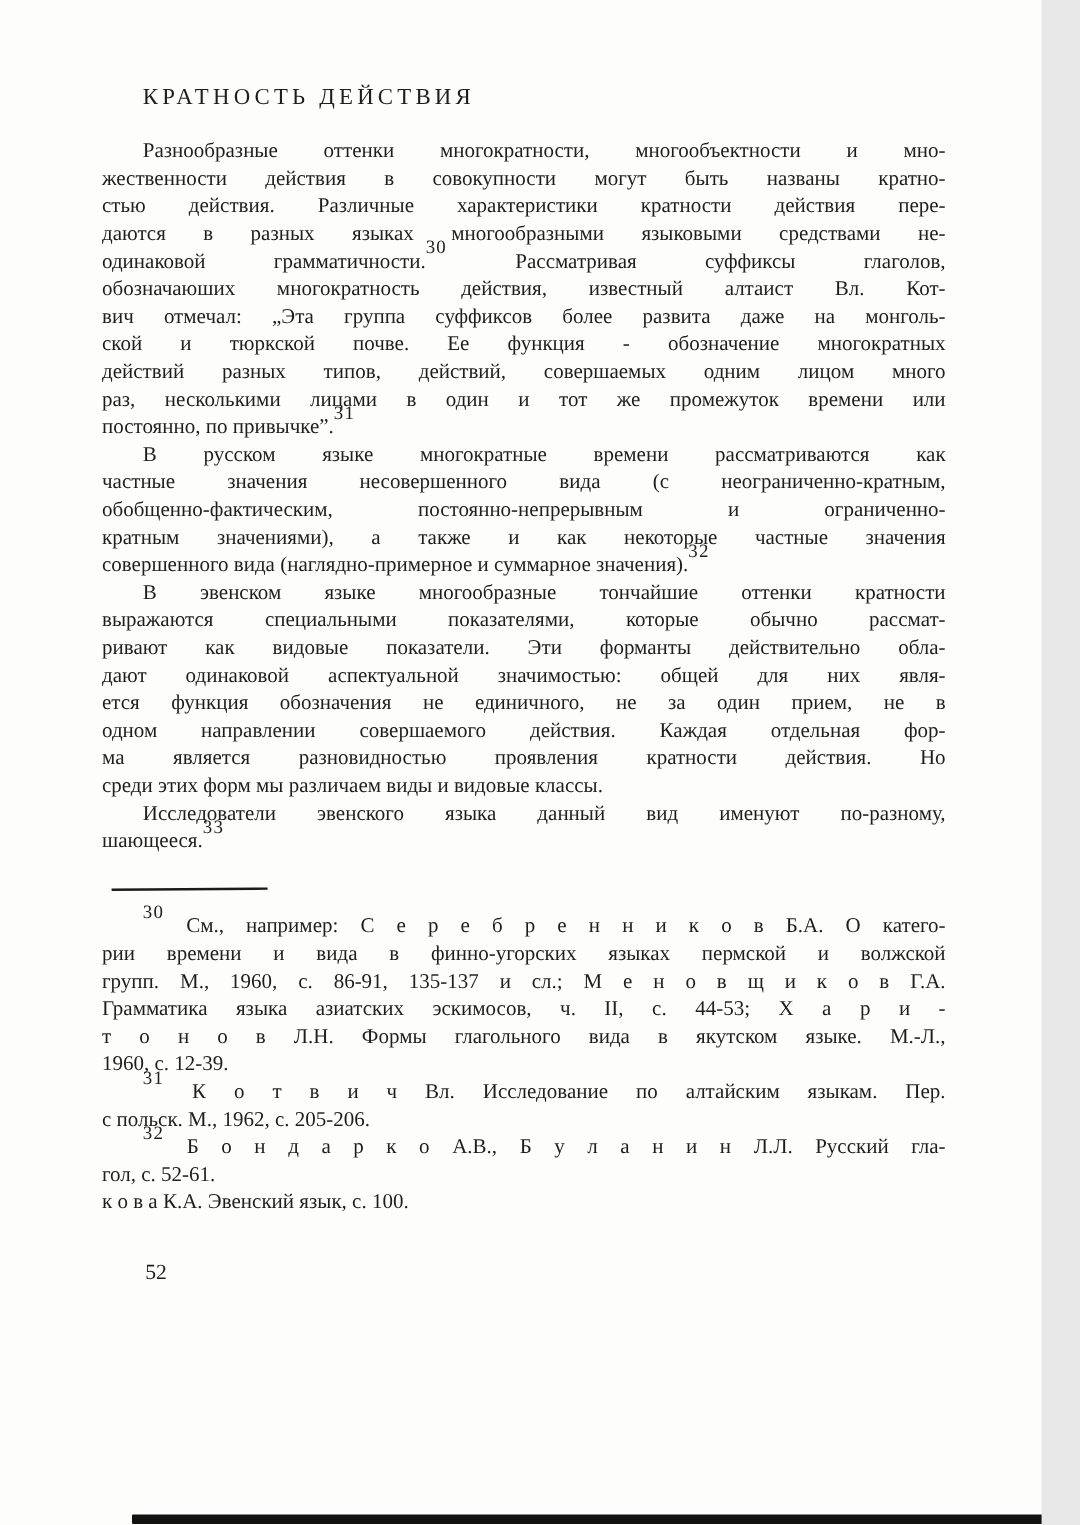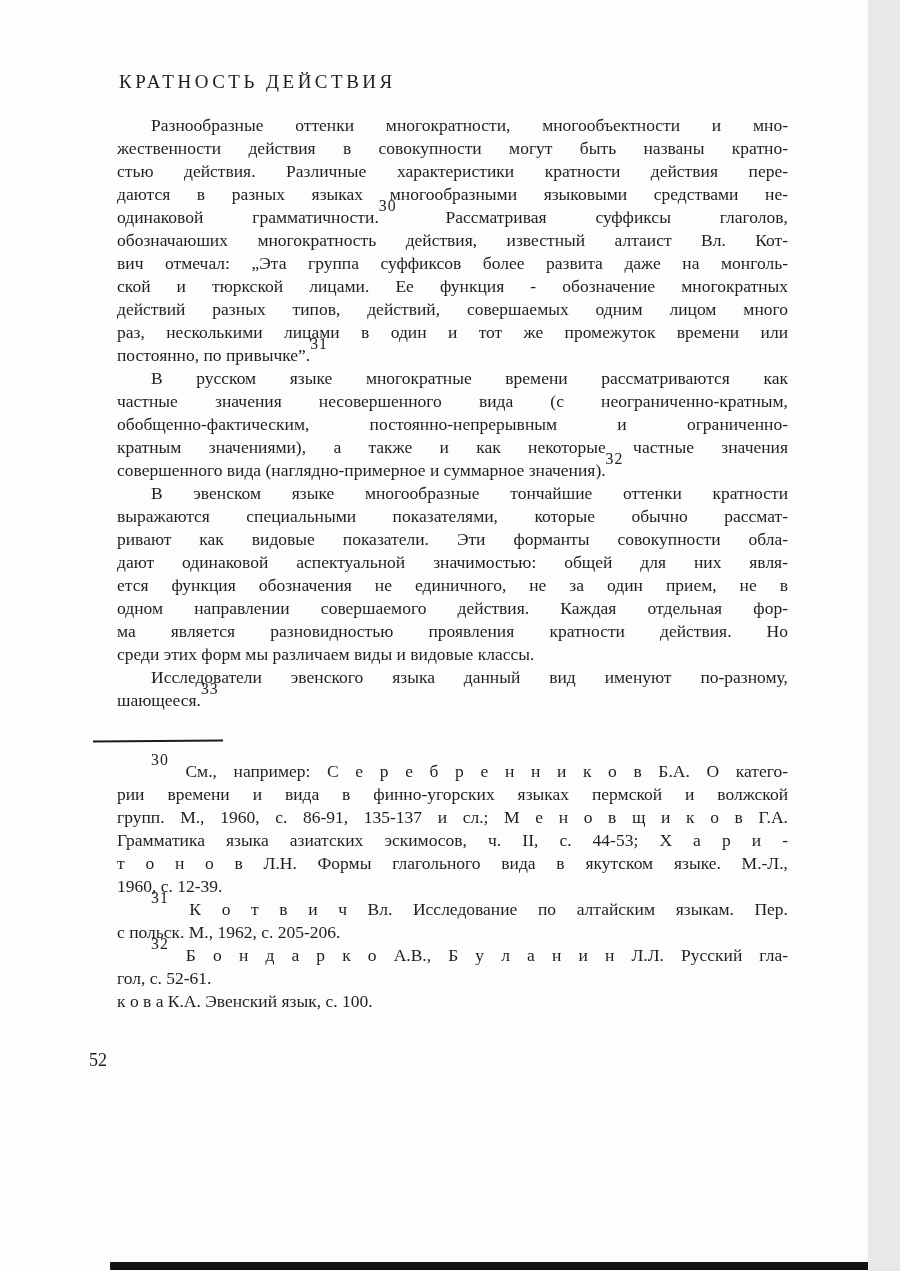--- a/index.html
+++ b/index.html
@@ -20,21 +20,20 @@
     letter-spacing: 3.5px;
     margin: 0 0 20px 34px;
     white-space: nowrap;
   }
   .block { margin: 0; }
   .line {
     font-size: 17.5px;
     line-height: 23px;
     text-align: justify;
     text-align-last: justify;
-    margin-left: 32px;
   }
   .line.indent { padding-left: 34px; }
   .line.last { text-align-last: left; }
   .section_heading { margin: 48px 0 28px 0; }
   .section_heading .line { text-align-last: left; }
   sup {
     font-size: 0.9em;
     line-height: 0;
     position: relative;
     top: -0.35em;
@@ -43,21 +42,21 @@
   .footnote-rule {
     width: 130px;
     height: 2px;
     background: #1b1b1b;
     margin: 28px 0 18px 8px;
     transform: rotate(-0.4deg);
   }
   .page-number {
     font-size: 18px;
     line-height: 23px;
-    margin: 36px 0 0 4px;
+    margin: 36px 0 0 36px;
   }
   .scan-bar {
     position: absolute;
     left: 110px;
     top: 1262px;
     width: 783px;
     height: 8px;
     background: #121212;
     border-radius: 1px;
   }
@@ -70,36 +69,36 @@
 
   <div>
       <div class="block paragraph">
         <div class="line indent">Разнообразные оттенки многократности, многообъектности и мно-</div>
         <div class="line">жественности действия в совокупности могут быть названы кратно-</div>
         <div class="line">стью действия. Различные характеристики кратности действия пере-</div>
         <div class="line">даются в разных языках многообразными языковыми средствами не-</div>
         <div class="line">одинаковой грамматичности.<sup>30</sup> Рассматривая суффиксы глаголов,</div>
         <div class="line">обозначаюших многократность действия, известный алтаист Вл. Кот-</div>
         <div class="line">вич отмечал: „Эта группа суффиксов более развита даже на монголь-</div>
-        <div class="line">ской и тюркской лицами. Ее функция - обозначение многократных</div>
+        <div class="line">ской и тюркской почве. Ее функция - обозначение многократных</div>
         <div class="line">действий разных типов, действий, совершаемых одним лицом много</div>
         <div class="line">раз, несколькими лицами в один и тот же промежуток времени или</div>
         <div class="line last">постоянно, по привычке”.<sup>31</sup></div>
       </div>
       <div class="block paragraph">
         <div class="line indent">В русском языке многократные времени рассматриваются как</div>
         <div class="line">частные значения несовершенного вида (с неограниченно-кратным,</div>
         <div class="line">обобщенно-фактическим, постоянно-непрерывным и ограниченно-</div>
         <div class="line">кратным значениями), а также и как некоторые частные значения</div>
         <div class="line last">совершенного вида (наглядно-примерное и суммарное значения).<sup>32</sup></div>
       </div>
       <div class="block paragraph">
         <div class="line indent">В эвенском языке многообразные тончайшие оттенки кратности</div>
         <div class="line">выражаются специальными показателями, которые обычно рассмат-</div>
-        <div class="line">ривают как видовые показатели. Эти форманты совокупности обла-</div>
+        <div class="line">ривают как видовые показатели. Эти форманты действительно обла-</div>
         <div class="line">дают одинаковой аспектуальной значимостью: общей для них явля-</div>
         <div class="line">ется функция обозначения не единичного, не за один прием, не в</div>
         <div class="line">одном направлении совершаемого действия. Каждая отдельная фор-</div>
         <div class="line">ма является разновидностью проявления кратности действия. Но</div>
         <div class="line last">среди этих форм мы различаем виды и видовые классы.</div>
       </div>
       <div class="block paragraph">
         <div class="line indent">Исследователи эвенского языка данный вид именуют по-разному,</div>
         <div class="line last">шающееся.<sup>33</sup></div>
       </div>

